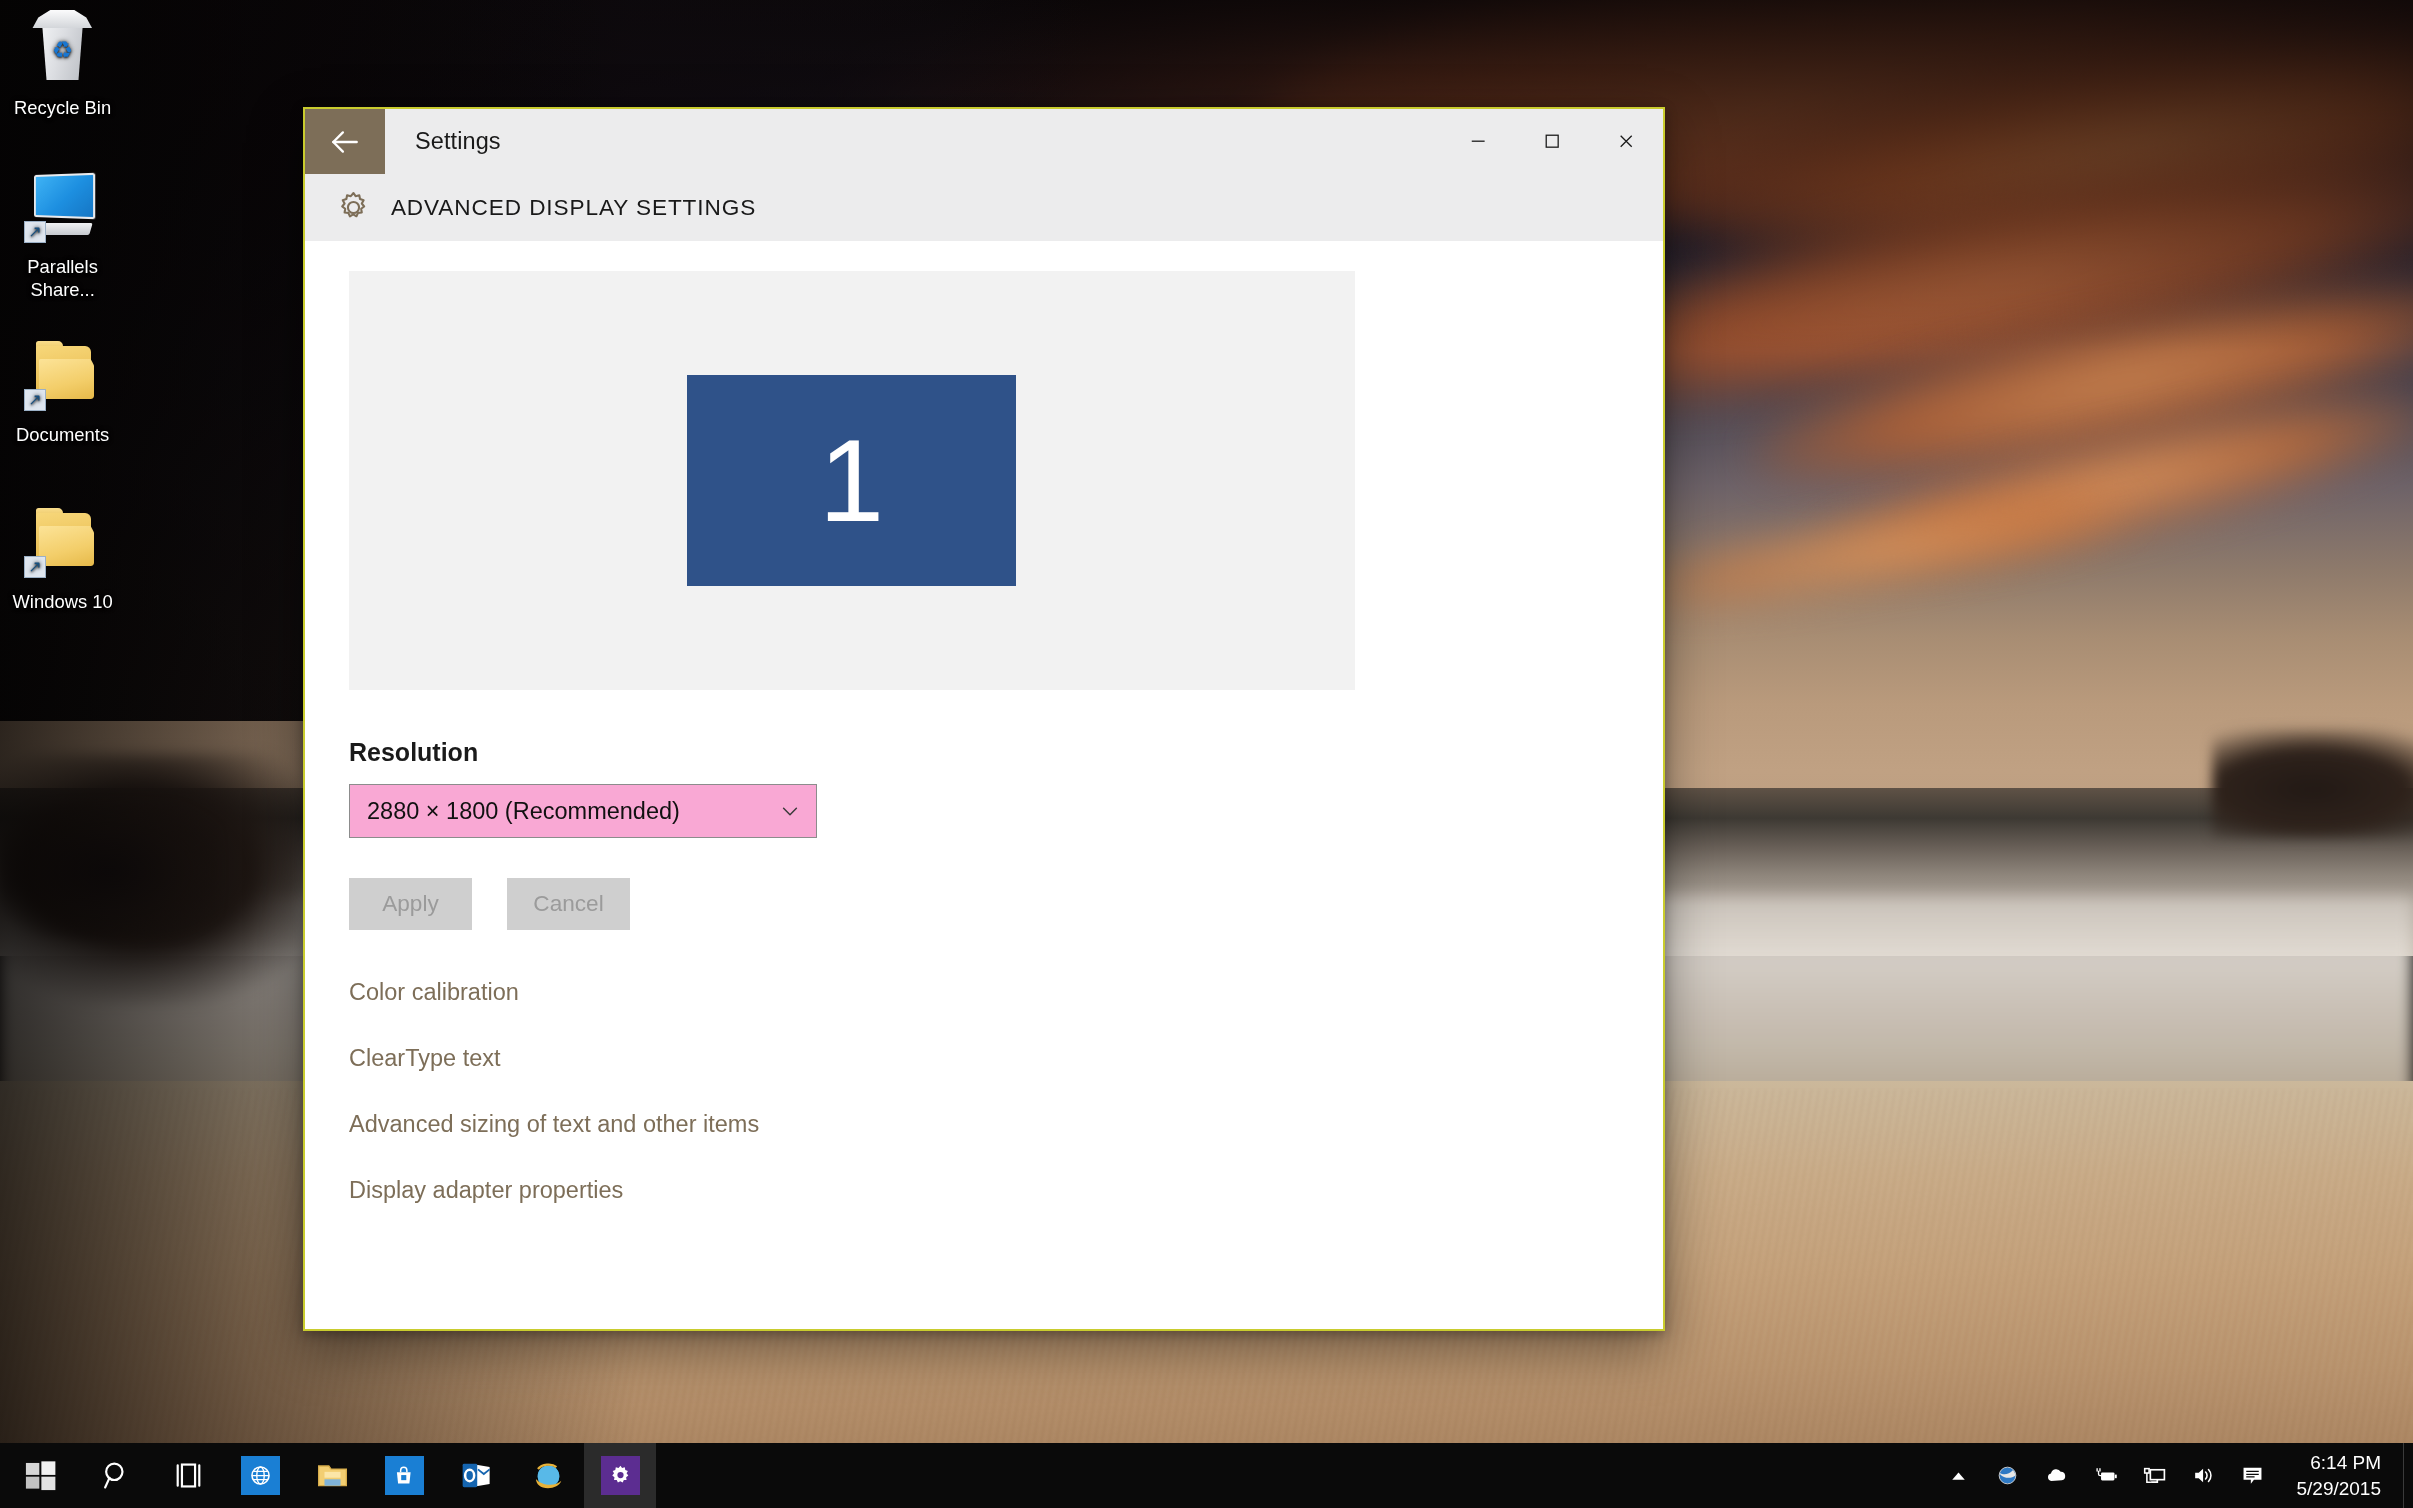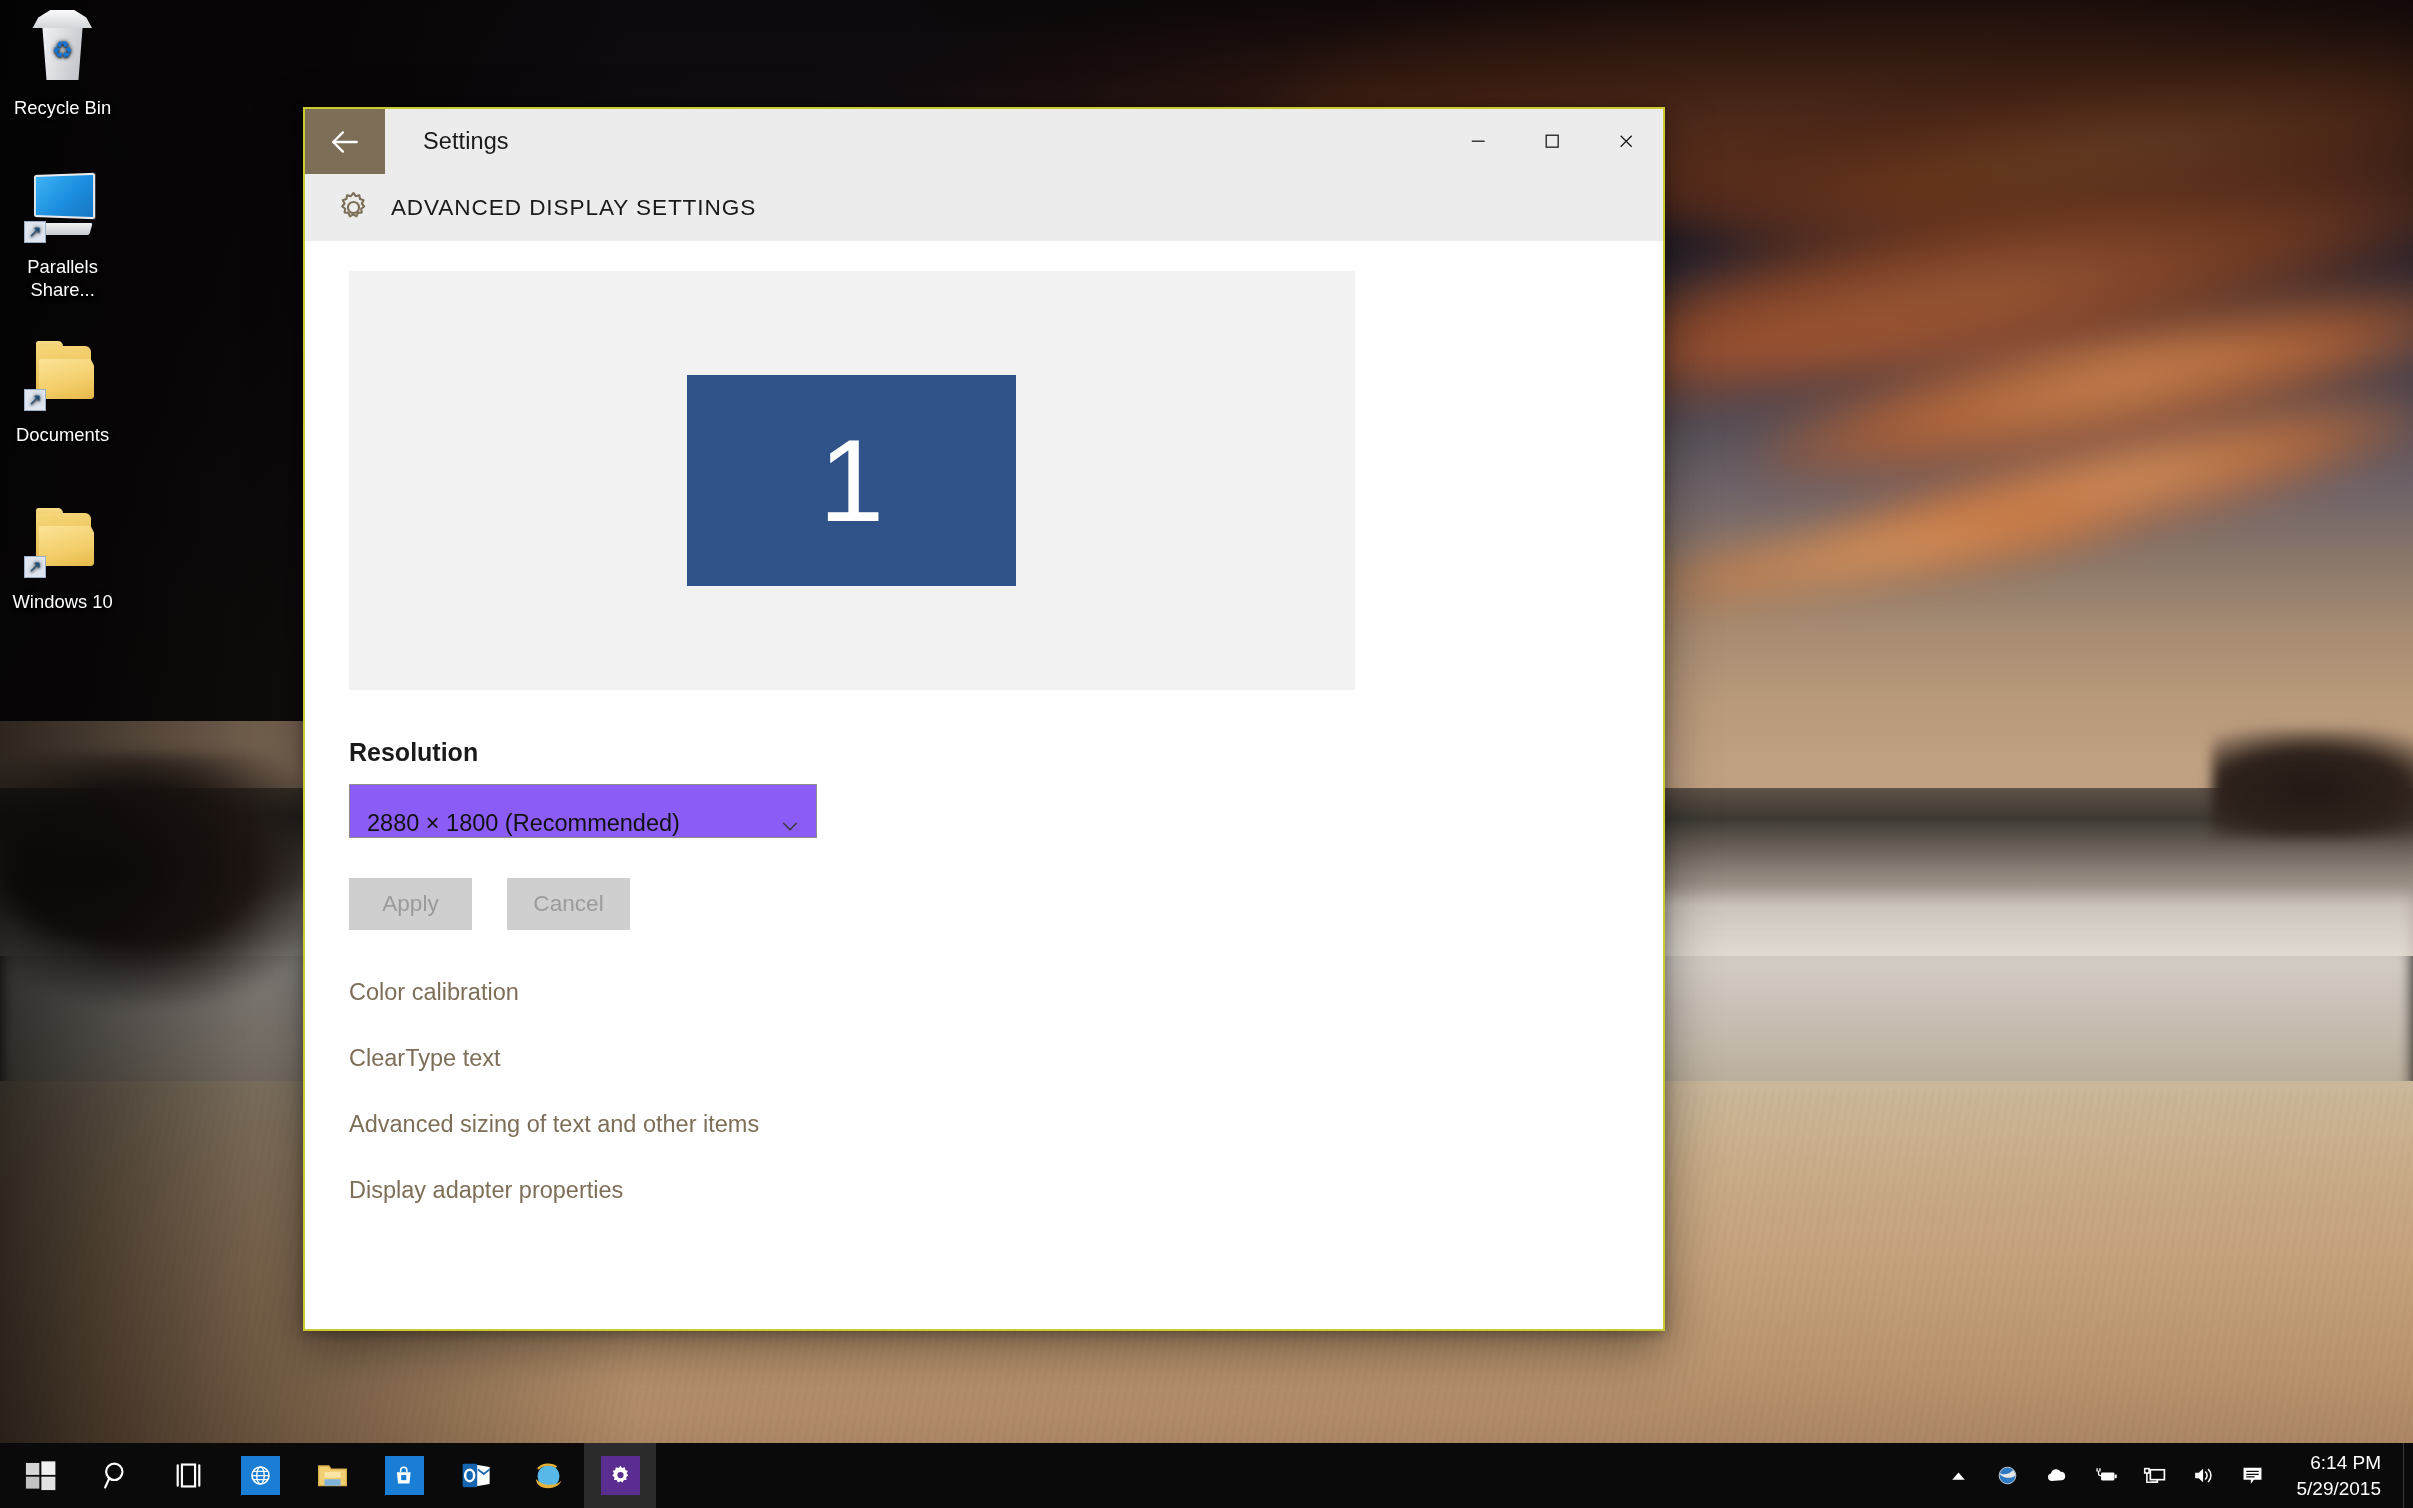--- a/index.html
+++ b/index.html
@@ -212,21 +212,21 @@
   }
   .back-btn {
     width:80px; height:65px;
     background:#7d6e58;
     display:flex; align-items:center; justify-content:center;
     cursor:pointer;
   }
   .back-btn svg { width:34px; height:34px; }
   .win-title {
     display:flex; align-items:center;
-    padding-left:38px;
+    padding-left:30px;
     font-size:23.5px; color:#1a1a1a;
     letter-spacing:0.1px;
   }
   .win-ctrls { margin-left:auto; display:flex; }
   .win-ctrl {
     width:74px; height:65px;
     display:flex; align-items:center; justify-content:center;
     cursor:pointer;
   }
   .win-ctrl svg { width:18.4px; height:18.4px; }
@@ -282,22 +282,22 @@
   .field-label {
     margin-top:48px;
     font-size:25px;
     color:#1a1a1a;
     font-weight:bold;
   }
   .combo {
     margin-top:17px;
     width:468px; height:54px;
     border:1.7px solid #8c8c8c;
-    background:#8b5cf6;
-    display:flex; align-items:flex-end;
+    background:#f9a8d4;
+    display:flex; align-items:center;
     padding:0 15px 0 17px;
     cursor:pointer;
     font-size:23.5px;
     color:#111;
   }
   .combo .val { flex:1; }
   .combo .chev { width:22px; height:22px; }
 
   .btnrow { margin-top:40px; display:flex; gap:35px; }
   .btn {

